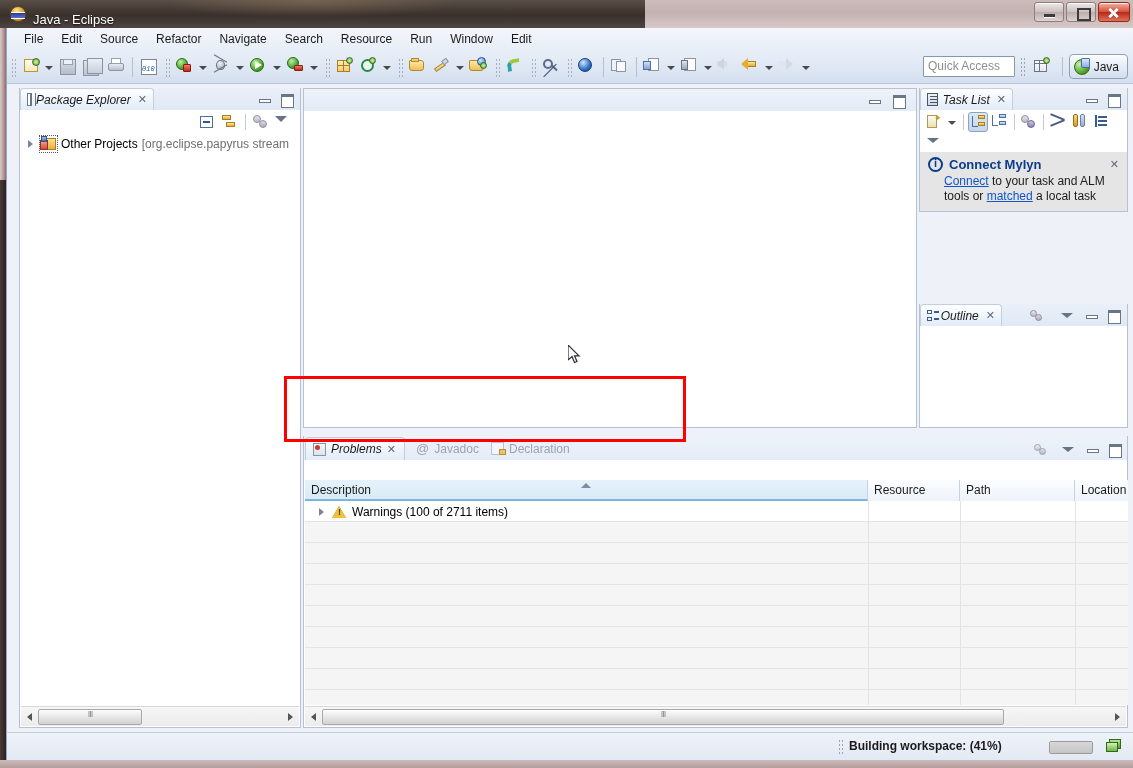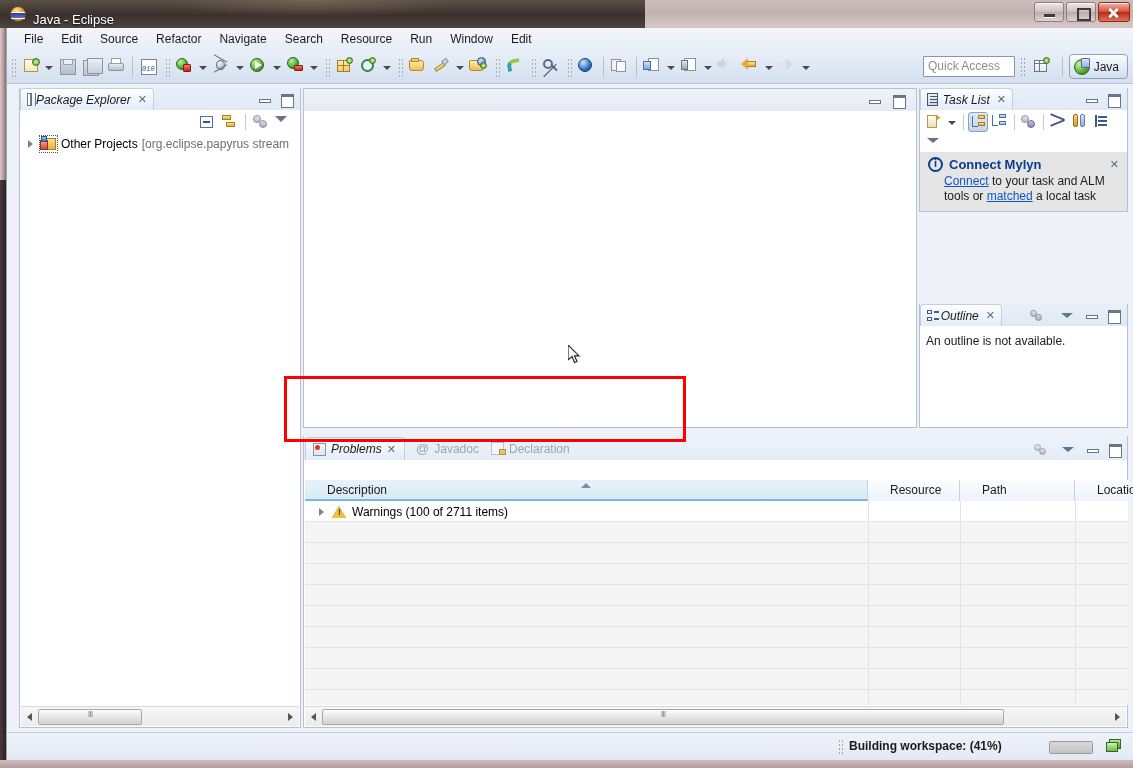--- a/index.html
+++ b/index.html
@@ -227,21 +227,21 @@
     padding:0 7px; font-size:12px; white-space:nowrap; }
   .ptab.active { background: linear-gradient(to bottom,#ffffff,#eff4fc 50%,#e3ecf8);
     border:1px solid #bfccdd; border-bottom:none; border-radius:4px 4px 0 0; color:#1b1b1b;}
   .ptab .lbl-i { font-style:italic; }
   .ptab.inactive { color:#9aa4b2; }
   #prob-status { position:absolute; left:1px; top:24px; width:823px; height:20px;
     background:#fff; font-size:12px; color:#1b1b1b; padding-left:4px; line-height:20px; white-space:nowrap;}
   #prob-header { position:absolute; left:1px; top:44px; width:823px; height:21px;
     background: linear-gradient(to bottom,#ffffff,#eef3f9); border-bottom:1px solid #c7d2e0; display:flex;}
   .colh { position:relative; height:21px; line-height:21px; font-size:12px; color:#1b1b1b;
-    padding-left:22px; border-right:1px solid #c7d2e0; background: linear-gradient(to bottom,#fbfdff,#edf3fa);}
+    padding-left:6px; border-right:1px solid #c7d2e0; background: linear-gradient(to bottom,#fbfdff,#edf3fa);}
   .colh.desc { background: linear-gradient(to bottom,#e6f2fa,#d9ebf7); border-bottom:2px solid #7ab6dd;}
   .sortmark { position:absolute; left:50%; top:3px; transform:translateX(-50%);
     border-left:5px solid transparent;border-right:5px solid transparent;border-bottom:5px solid #7e8ea0;}
   #prob-rows { position:absolute; left:1px; top:65px; width:823px; bottom:22px; background:#f5f5f5; overflow:hidden;}
   .prow { height:21px; border-bottom:1px solid #e3e3e3; position:relative; }
   .prow.first { background:#ffffff; border-bottom:1px solid #e3e3e3; }
   .prow .gridv { position:absolute; top:0; bottom:0; width:1px; background:#e3e3e3; }
   .warn-row { display:flex; align-items:center; height:21px; gap:5px; padding-left:12px; font-size:12px;}
   .warn-ico { width:15px; height:14px; position:relative; }
   .warn-ico::after{ content:""; position:absolute; left:0; top:1px;
@@ -602,21 +602,20 @@
         <span class="x">✕</span>
       </div>
       <div class="vctl" style="left:110px;">
         <span style="position:absolute;left:0px;top:2px;width:7px;height:7px;border-radius:50%;background:linear-gradient(to bottom,#e6e6ee,#b9b9c8);border:1px solid #8f8fa0;"></span>
         <span style="position:absolute;left:5px;top:6px;width:7px;height:7px;border-radius:50%;background:linear-gradient(to bottom,#dcdce8,#a9a9bd);border:1px solid #8f8fa0;"></span>
       </div>
       <div class="vctl viewmenu-ico" style="left:140px;"></div>
       <div class="vctl min-ico" style="left:165px;"></div>
       <div class="vctl max-ico" style="left:187px;"></div>
 
-      <div class="vbody" id="outline-body">An outline is not available.</div>
     </div>
 
     <div class="view" id="problems-view">
       <div id="prob-tabbar">
         <div class="ptab active" style="left:1px;width:100px;">
           <span style="position:relative;display:inline-block;width:13px;height:13px;background:linear-gradient(to bottom,#f4f7fb,#dce4ef);border:1px solid #8794a8;">
             <span style="position:absolute;left:1px;top:1px;width:5px;height:5px;background:#cf3a2a;border-radius:50%;"></span>
           </span>
           <span class="lbl-i">Problems</span>
           <span style="font-size:11px;color:#5c6a7c;">✕</span>

